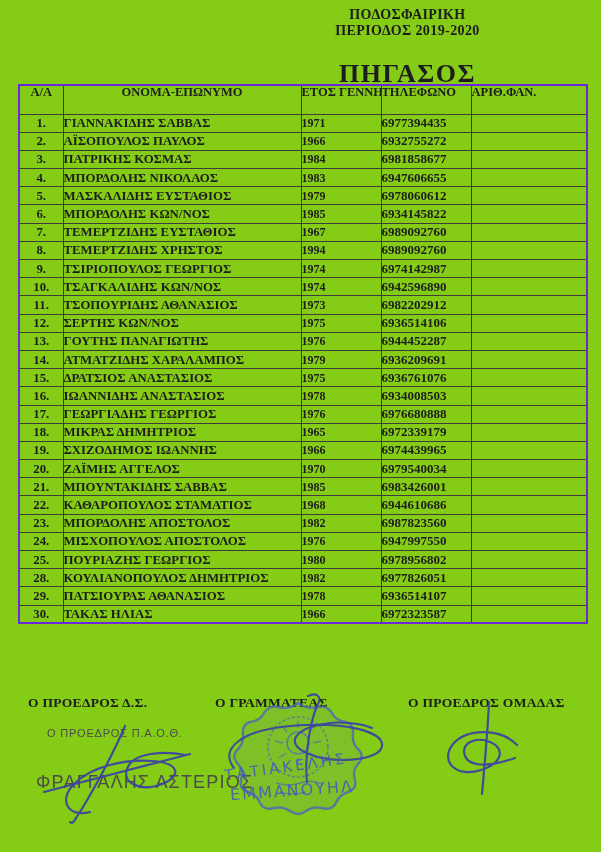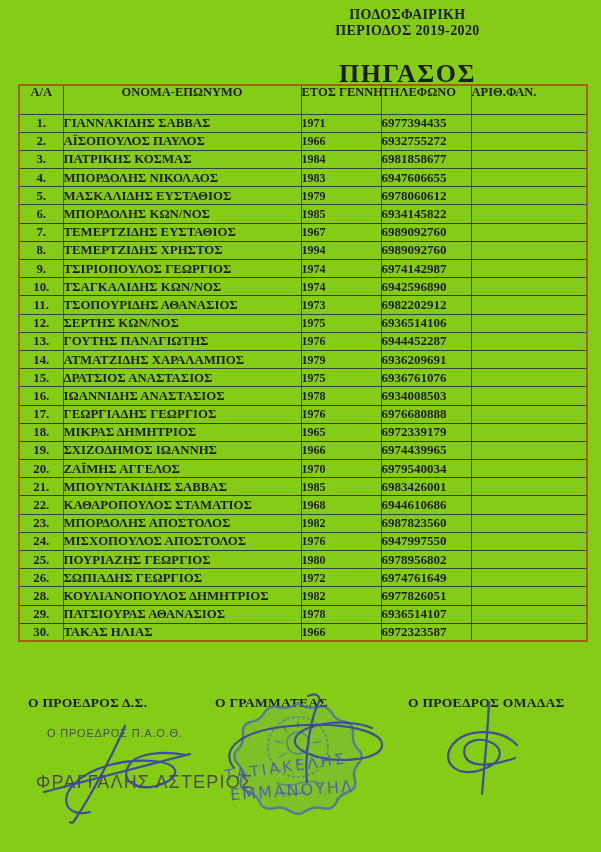--- a/index.html
+++ b/index.html
@@ -9,21 +9,21 @@
     font-family:"Liberation Serif","DejaVu Serif",serif;color:#1d1d1d;
   }
   
   .doc-header{position:absolute;top:7px;left:300px;width:215px;text-align:center;}
   .doc-header .h-line{font-size:14px;font-weight:bold;letter-spacing:.4px;line-height:16px;}
   .doc-header .team{margin-top:20px;font-size:26px;font-weight:bold;letter-spacing:1.5px;}
   
   table.roster{
     position:absolute;left:18px;top:84px;width:568px;
     border-collapse:collapse;table-layout:fixed;
-    border:2px solid #a16207;
+    border:2px solid #6d28d9;
   }
   table.roster th,table.roster td{
     border:1.5px solid #3c3c3c;padding:0;overflow:hidden;white-space:nowrap;
   }
   thead tr{height:29px;}
   tbody tr{height:18.2px;}
   th{font-size:12.5px;font-weight:bold;vertical-align:top;padding-top:3px;line-height:12.5px;text-align:left;}
   th.c-aa{text-align:center;}
   th.c-name{text-align:center;}
   th.c-year,th.c-phone{padding-left:6px;}
@@ -241,27 +241,20 @@
       <td class="c-fan"></td>
     </tr>
         <tr>
       <td class="c-aa">25.</td>
       <td class="c-name">ΠΟΥΡΙΑΖΗΣ ΓΕΩΡΓΙΟΣ</td>
       <td class="c-year">1980</td>
       <td class="c-phone">6978956802</td>
       <td class="c-fan"></td>
     </tr>
         <tr>
-      <td class="c-aa">26.</td>
-      <td class="c-name">ΣΩΠΙΑΔΗΣ ΓΕΩΡΓΙΟΣ</td>
-      <td class="c-year">1972</td>
-      <td class="c-phone">6974761649</td>
-      <td class="c-fan"></td>
-    </tr>
-        <tr>
       <td class="c-aa">28.</td>
       <td class="c-name">ΚΟΥΛΙΑΝΟΠΟΥΛΟΣ ΔΗΜΗΤΡΙΟΣ</td>
       <td class="c-year">1982</td>
       <td class="c-phone">6977826051</td>
       <td class="c-fan"></td>
     </tr>
         <tr>
       <td class="c-aa">29.</td>
       <td class="c-name">ΠΑΤΣΙΟΥΡΑΣ ΑΘΑΝΑΣΙΟΣ</td>
       <td class="c-year">1978</td>

